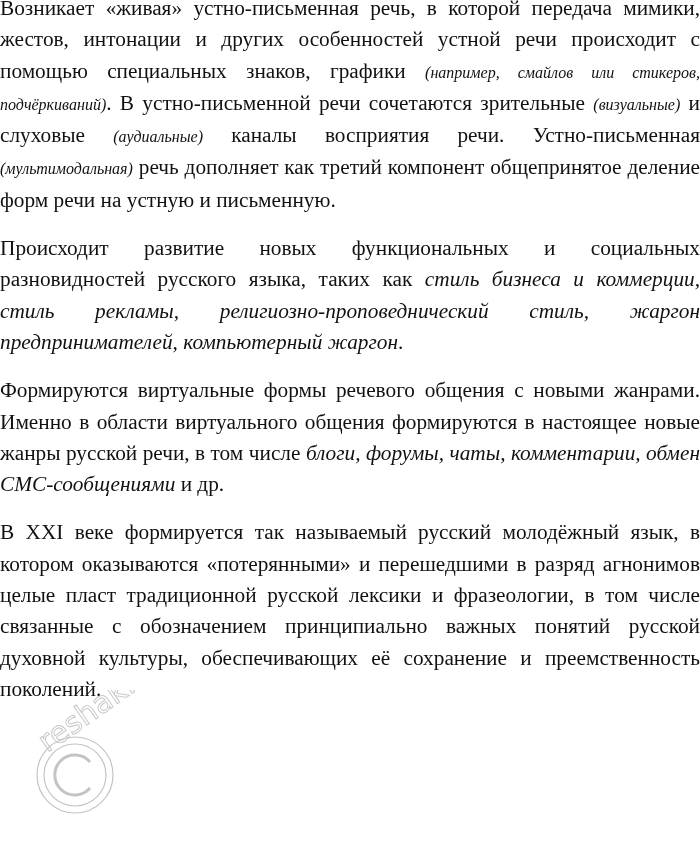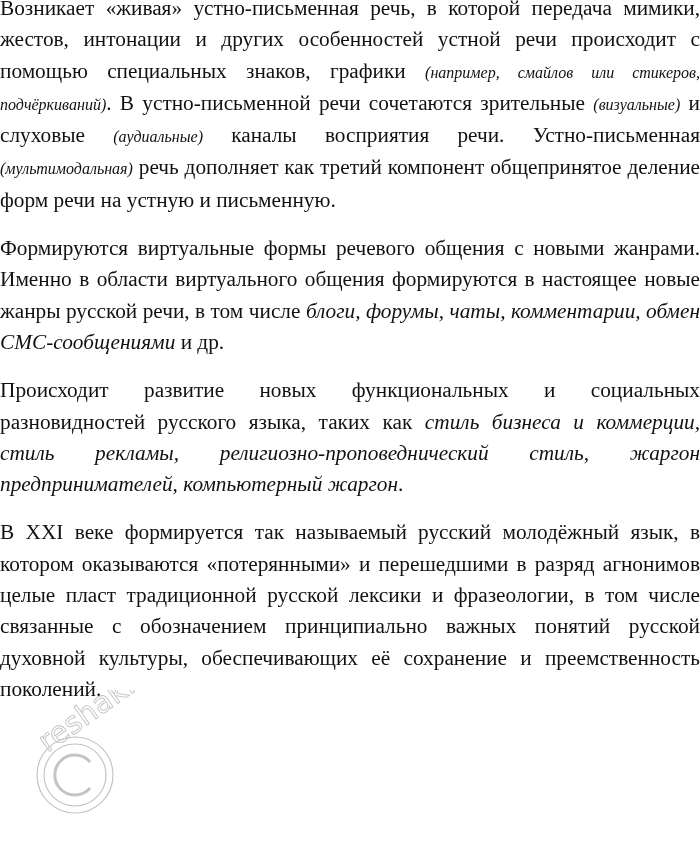--- a/index.html
+++ b/index.html
@@ -50,26 +50,26 @@
 </style>
 </head>
 <body>
 
 <div class="page">
 
   <p class="para p1">
     <span>Возникает «живая» устно-письменная речь, в которой передача мимики, жестов, интонации и других особенностей устной речи происходит с помощью специальных знаков, графики </span><span class="it-small">(например, смайлов или стикеров, подчёркиваний)</span><span>. В устно-письменной речи сочетаются зрительные </span><span class="it-small">(визуальные)</span><span> и слуховые </span><span class="it-small">(аудиальные)</span><span> каналы восприятия речи. Устно-письменная </span><span class="it-small">(мультимодальная)</span><span> речь дополняет как третий компонент общепринятое деление форм речи на устную и письменную.</span>
   </p>
 
+  <p class="para p2">
+    <span>Происходит развитие новых функциональных и социальных разновидностей русского языка, таких как </span><span class="it">стиль бизнеса и коммерции, стиль рекламы, религиозно-проповеднический стиль, жаргон предпринимателей, компьютерный жаргон</span><span>.</span>
+  </p>
+
   <p class="para p3">
     <span>Формируются виртуальные формы речевого общения с новыми жанрами. Именно в области виртуального общения формируются в настоящее новые жанры русской речи, в том числе </span><span class="it">блоги, форумы, чаты, комментарии, обмен СМС-сообщениями</span><span> и др.</span>
-  </p>
-
-  <p class="para p2">
-    <span>Происходит развитие новых функциональных и социальных разновидностей русского языка, таких как </span><span class="it">стиль бизнеса и коммерции, стиль рекламы, религиозно-проповеднический стиль, жаргон предпринимателей, компьютерный жаргон</span><span>.</span>
   </p>
 
   <p class="para p4">
     <span>В XXI веке формируется так называемый русский молодёжный язык, в котором оказываются «потерянными» и перешедшими в разряд агнонимов целые пласт традиционной русской лексики и фразеологии, в том числе связанные с обозначением принципиально важных понятий русской духовной культуры, обеспечивающих её сохранение и преемственность поколений.</span>
   </p>
 
 </div>
 
 <svg class="watermark" viewBox="0 0 150 150" xmlns="http://www.w3.org/2000/svg">
   <g fill="none" stroke="#c4c4c4" stroke-width="1.2">

